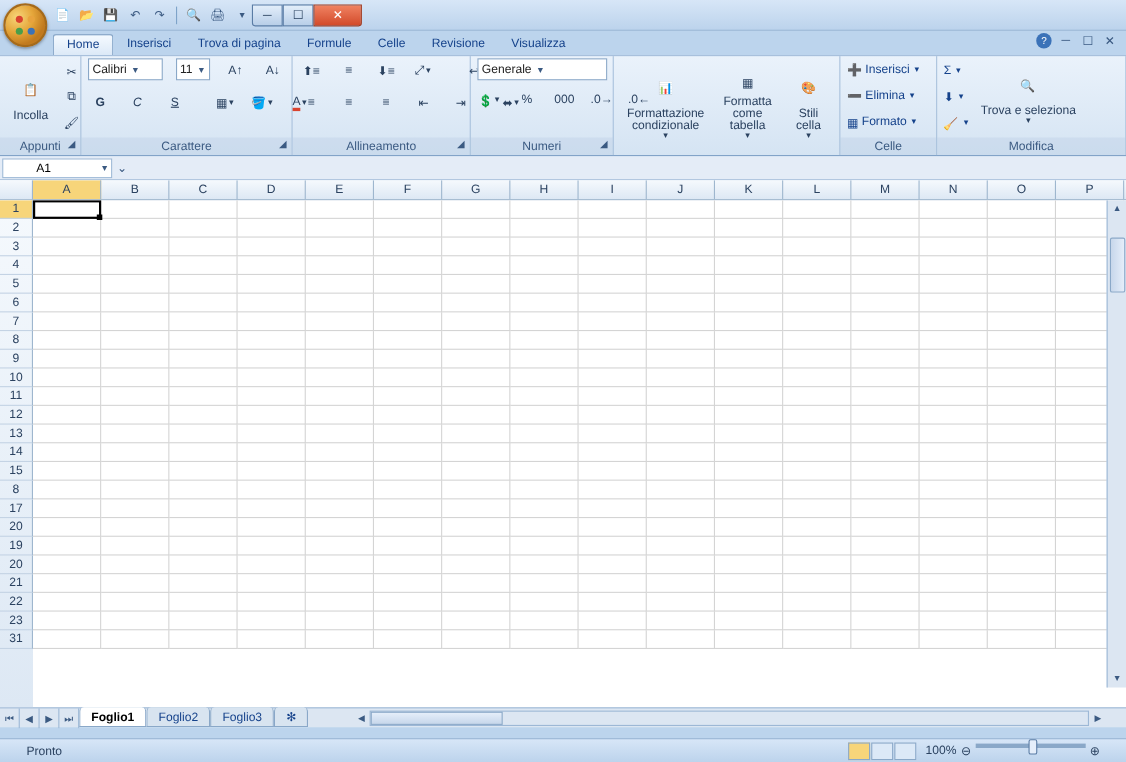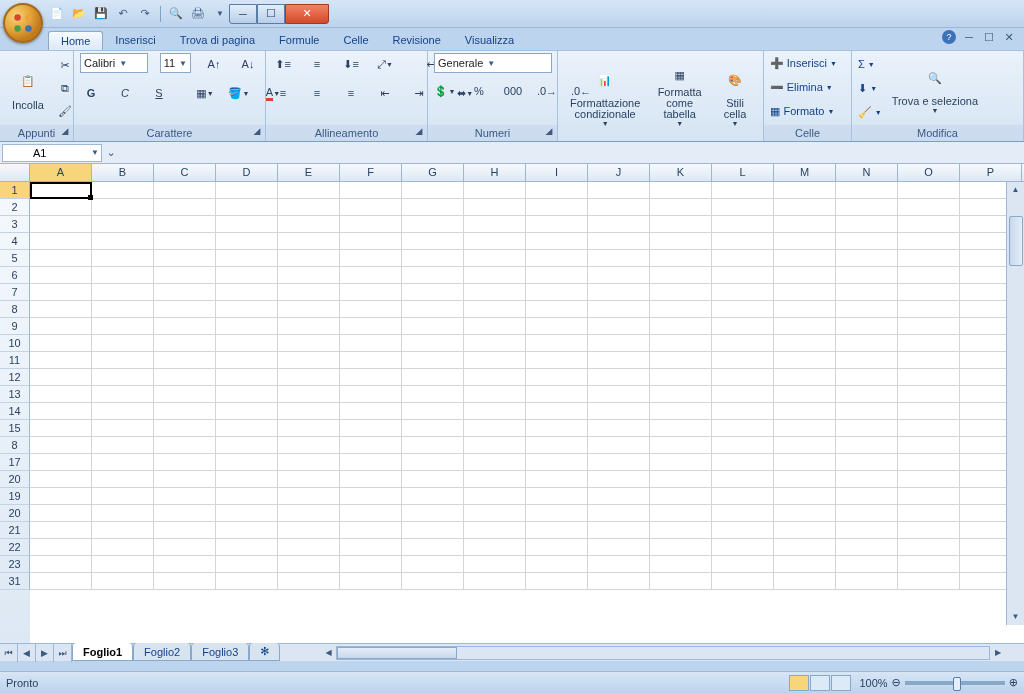--- a/index.html
+++ b/index.html
@@ -74,26 +74,26 @@
 .sheet-tab { padding:2px 10px; background:#fff; border:1px solid #8aa8c8; border-bottom:none; border-radius:0 0 4px 4px; transform:scaleY(-1); margin-top:-1px; }
 .sheet-tab span { display:inline-block; transform:scaleY(-1); }
 .sheet-tab.inactive { background:#d8e4f0; color:#15428b; }
 .sheet-tab.active { font-weight:bold; }
 .hscroll { flex:1; display:flex; align-items:center; margin-left:40px; }
 .hscroll .track { flex:1; height:14px; background:#dce6f2; border:1px solid #9db8d6; position:relative; }
 .hscroll .thumb { position:absolute; left:0; top:0; height:12px; width:120px; background:linear-gradient(#e5eefa,#c7d7eb); border:1px solid #8aa8c8; }
 .hscroll .abtn { width:16px; text-align:center; color:#3b5a82; font-size:8px; }
 
 
-.status { position:absolute; bottom:0; left:0; right:0; height:22px; background:linear-gradient(#d7e6f7,#bcd3ec); display:flex; align-items:center; padding:0 6px; color:#2b4260; border-top:1px solid #9db8d6; }
+.status { position:absolute; bottom:0; left:0; right:0; height:22px; background:linear-gradient(#d7e6f7,#bcd3ec); display:flex; align-items:center; padding:0 24px; color:#2b4260; border-top:1px solid #9db8d6; }
 .status .sp { flex:1; }
 .view-btns { display:flex; gap:1px; margin-right:8px; }
 .vb { width:20px; height:16px; border:1px solid #8aa8c8; background:#dce9f7; }
 .vb.active { background:#f7d57a; }
-.zoom { display:flex; align-items:center; gap:4px; }
+.zoom { display:flex; gap:4px; }
 .zoom .slider { width:100px; height:4px; background:#8aa8c8; position:relative; }
 .zoom .slider::after { content:''; position:absolute; left:48px; top:-4px; width:6px; height:12px; background:#e5eefa; border:1px solid #5a7ca5; border-radius:2px; }
 </style>
 </head>
 <body>
 
 <div class="titlebar">
   <div class="office-btn">
     <svg viewBox="0 0 24 24">
         <circle cx="7" cy="7" r="3" fill="#d9432f"></circle>

